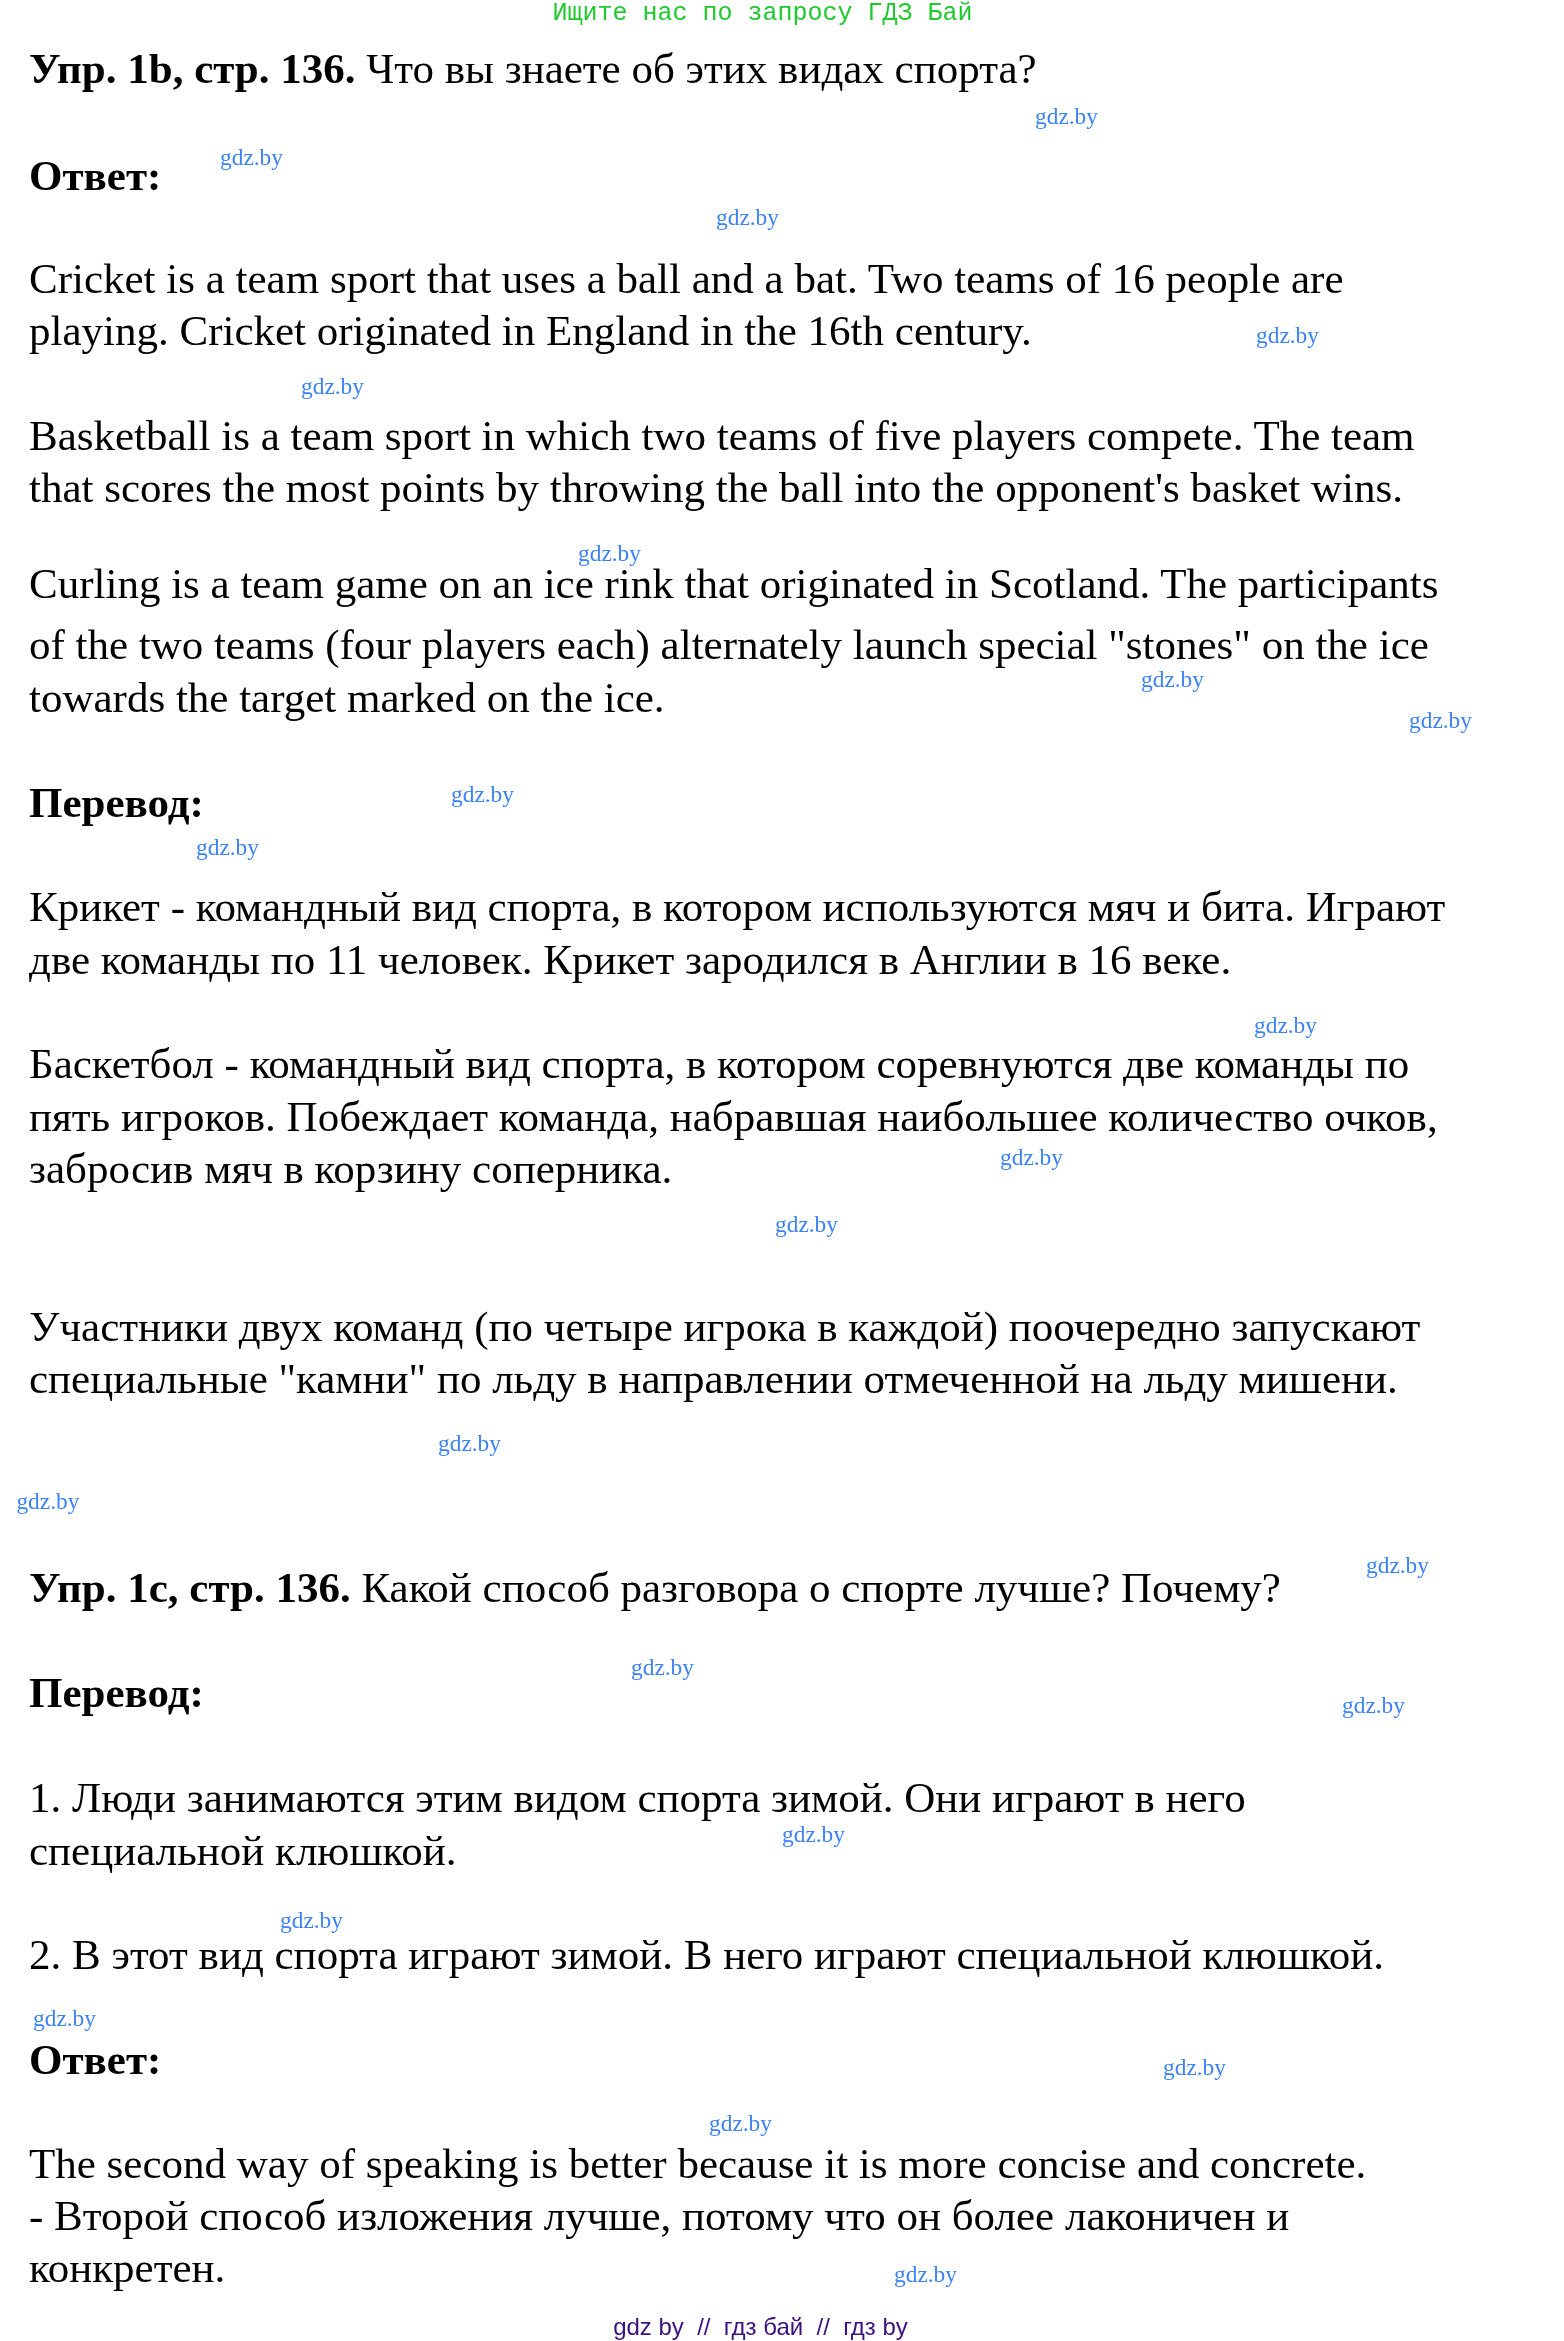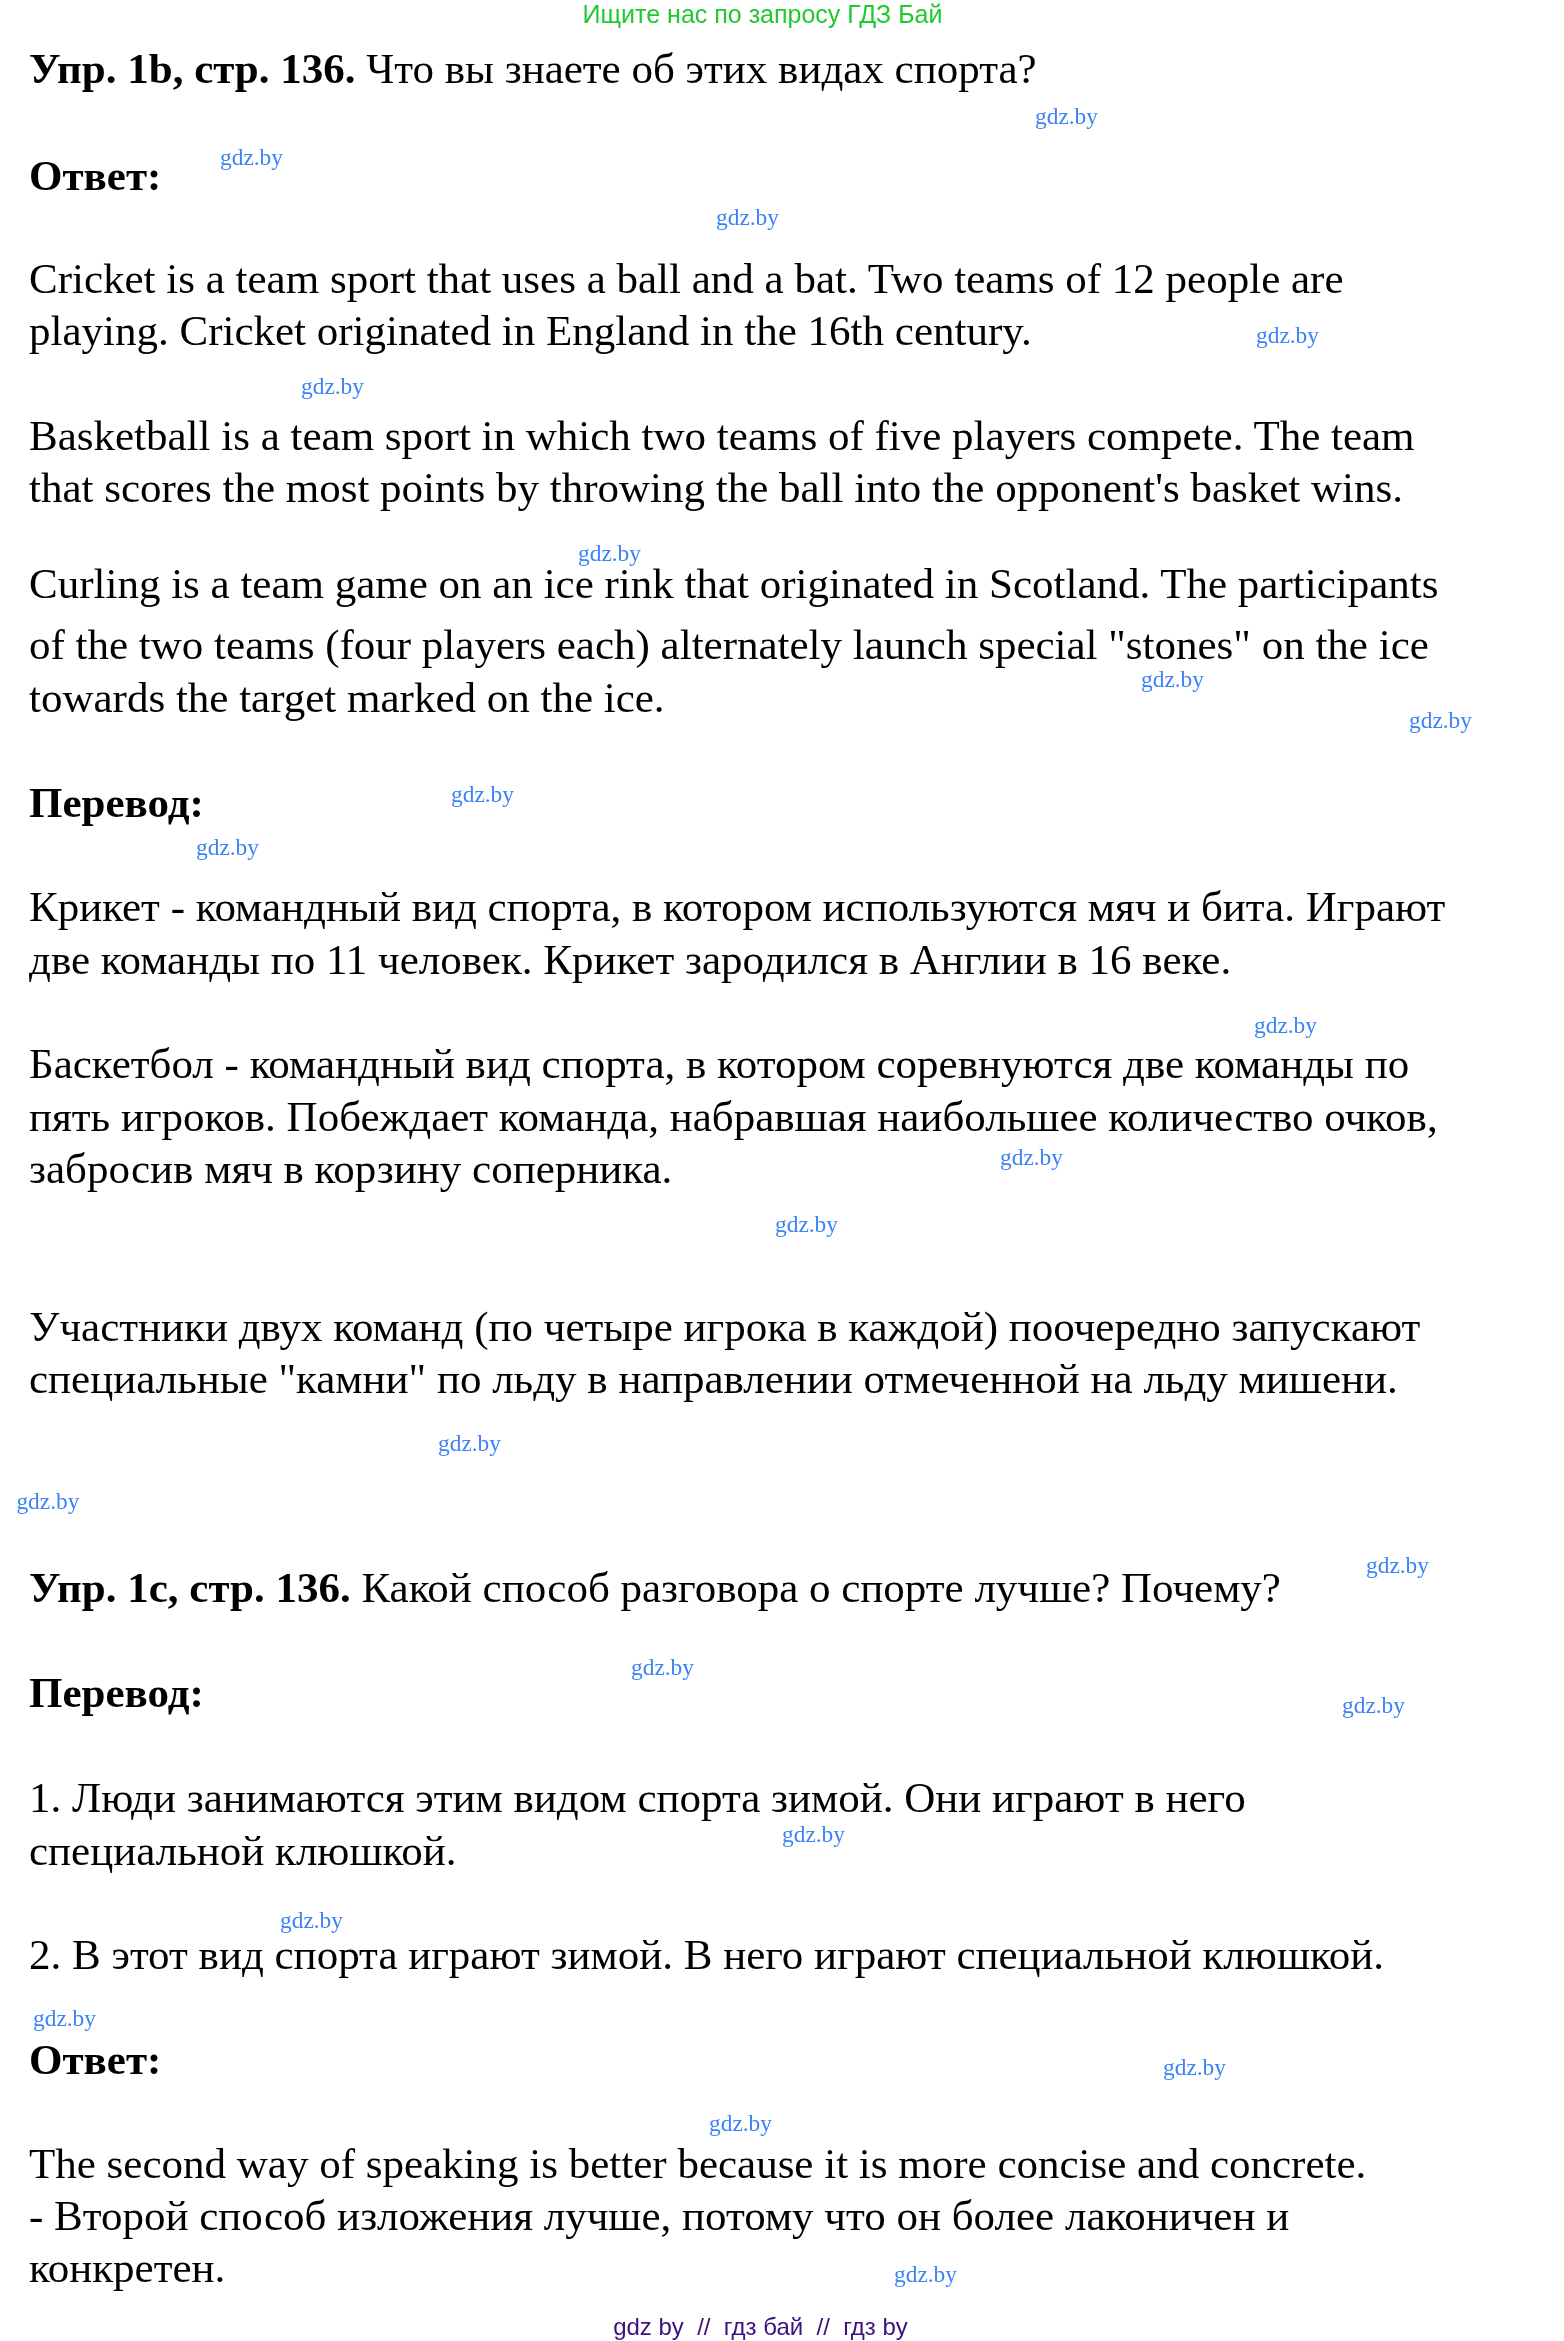--- a/index.html
+++ b/index.html
@@ -20,21 +20,21 @@
     height: 2342px;
   }
   .top-banner {
     position: absolute;
     left: 0;
     width: 1525px;
     top: 0;
     height: 28px;
     line-height: 28px;
     text-align: center;
-    font-family: Liberation Sans, sans-serif;
+    font-family: Liberation Mono, monospace;
     font-size: 25px;
     color: #1fc92e;
   }
   .footer-banner {
     position: absolute;
     left: 0;
     width: 1521px;
     top: 2312px;
     height: 30px;
     line-height: 30px;
@@ -76,21 +76,21 @@
 <div class="page">
 
   <div class="top-banner">Ищите нас по запросу ГДЗ Бай</div>
 
   <div class="line" style="top:69px;">
     <b>Упр. 1b, стр. 136.</b><span> Что вы знаете об этих видах спорта?</span>
   </div>
 
   <div class="line label" style="top:176px;">Ответ:</div>
 
-  <div class="line" style="top:279px;">Cricket is a team sport that uses a ball and a bat. Two teams of 12 people are</div>
+  <div class="line" style="top:279px;">Cricket is a team sport that uses a ball and a bat. Two teams of 16 people are</div>
   <div class="line" style="top:331px;">playing. Cricket originated in England in the 16th century.</div>
 
   <div class="line" style="top:436px;">Basketball is a team sport in which two teams of five players compete. The team</div>
   <div class="line" style="top:488px;text-align:right;">that scores the most points by throwing the ball into the opponent's basket wins.</div>
 
   <div class="line" style="top:584px;">Curling is a team game on an ice rink that originated in Scotland. The participants</div>
   <div class="line" style="top:645px;">of the two teams (four players each) alternately launch special "stones" on the ice</div>
   <div class="line" style="top:698px;">towards the target marked on the ice.</div>
 
   <div class="line label" style="top:803px;">Перевод:</div>

